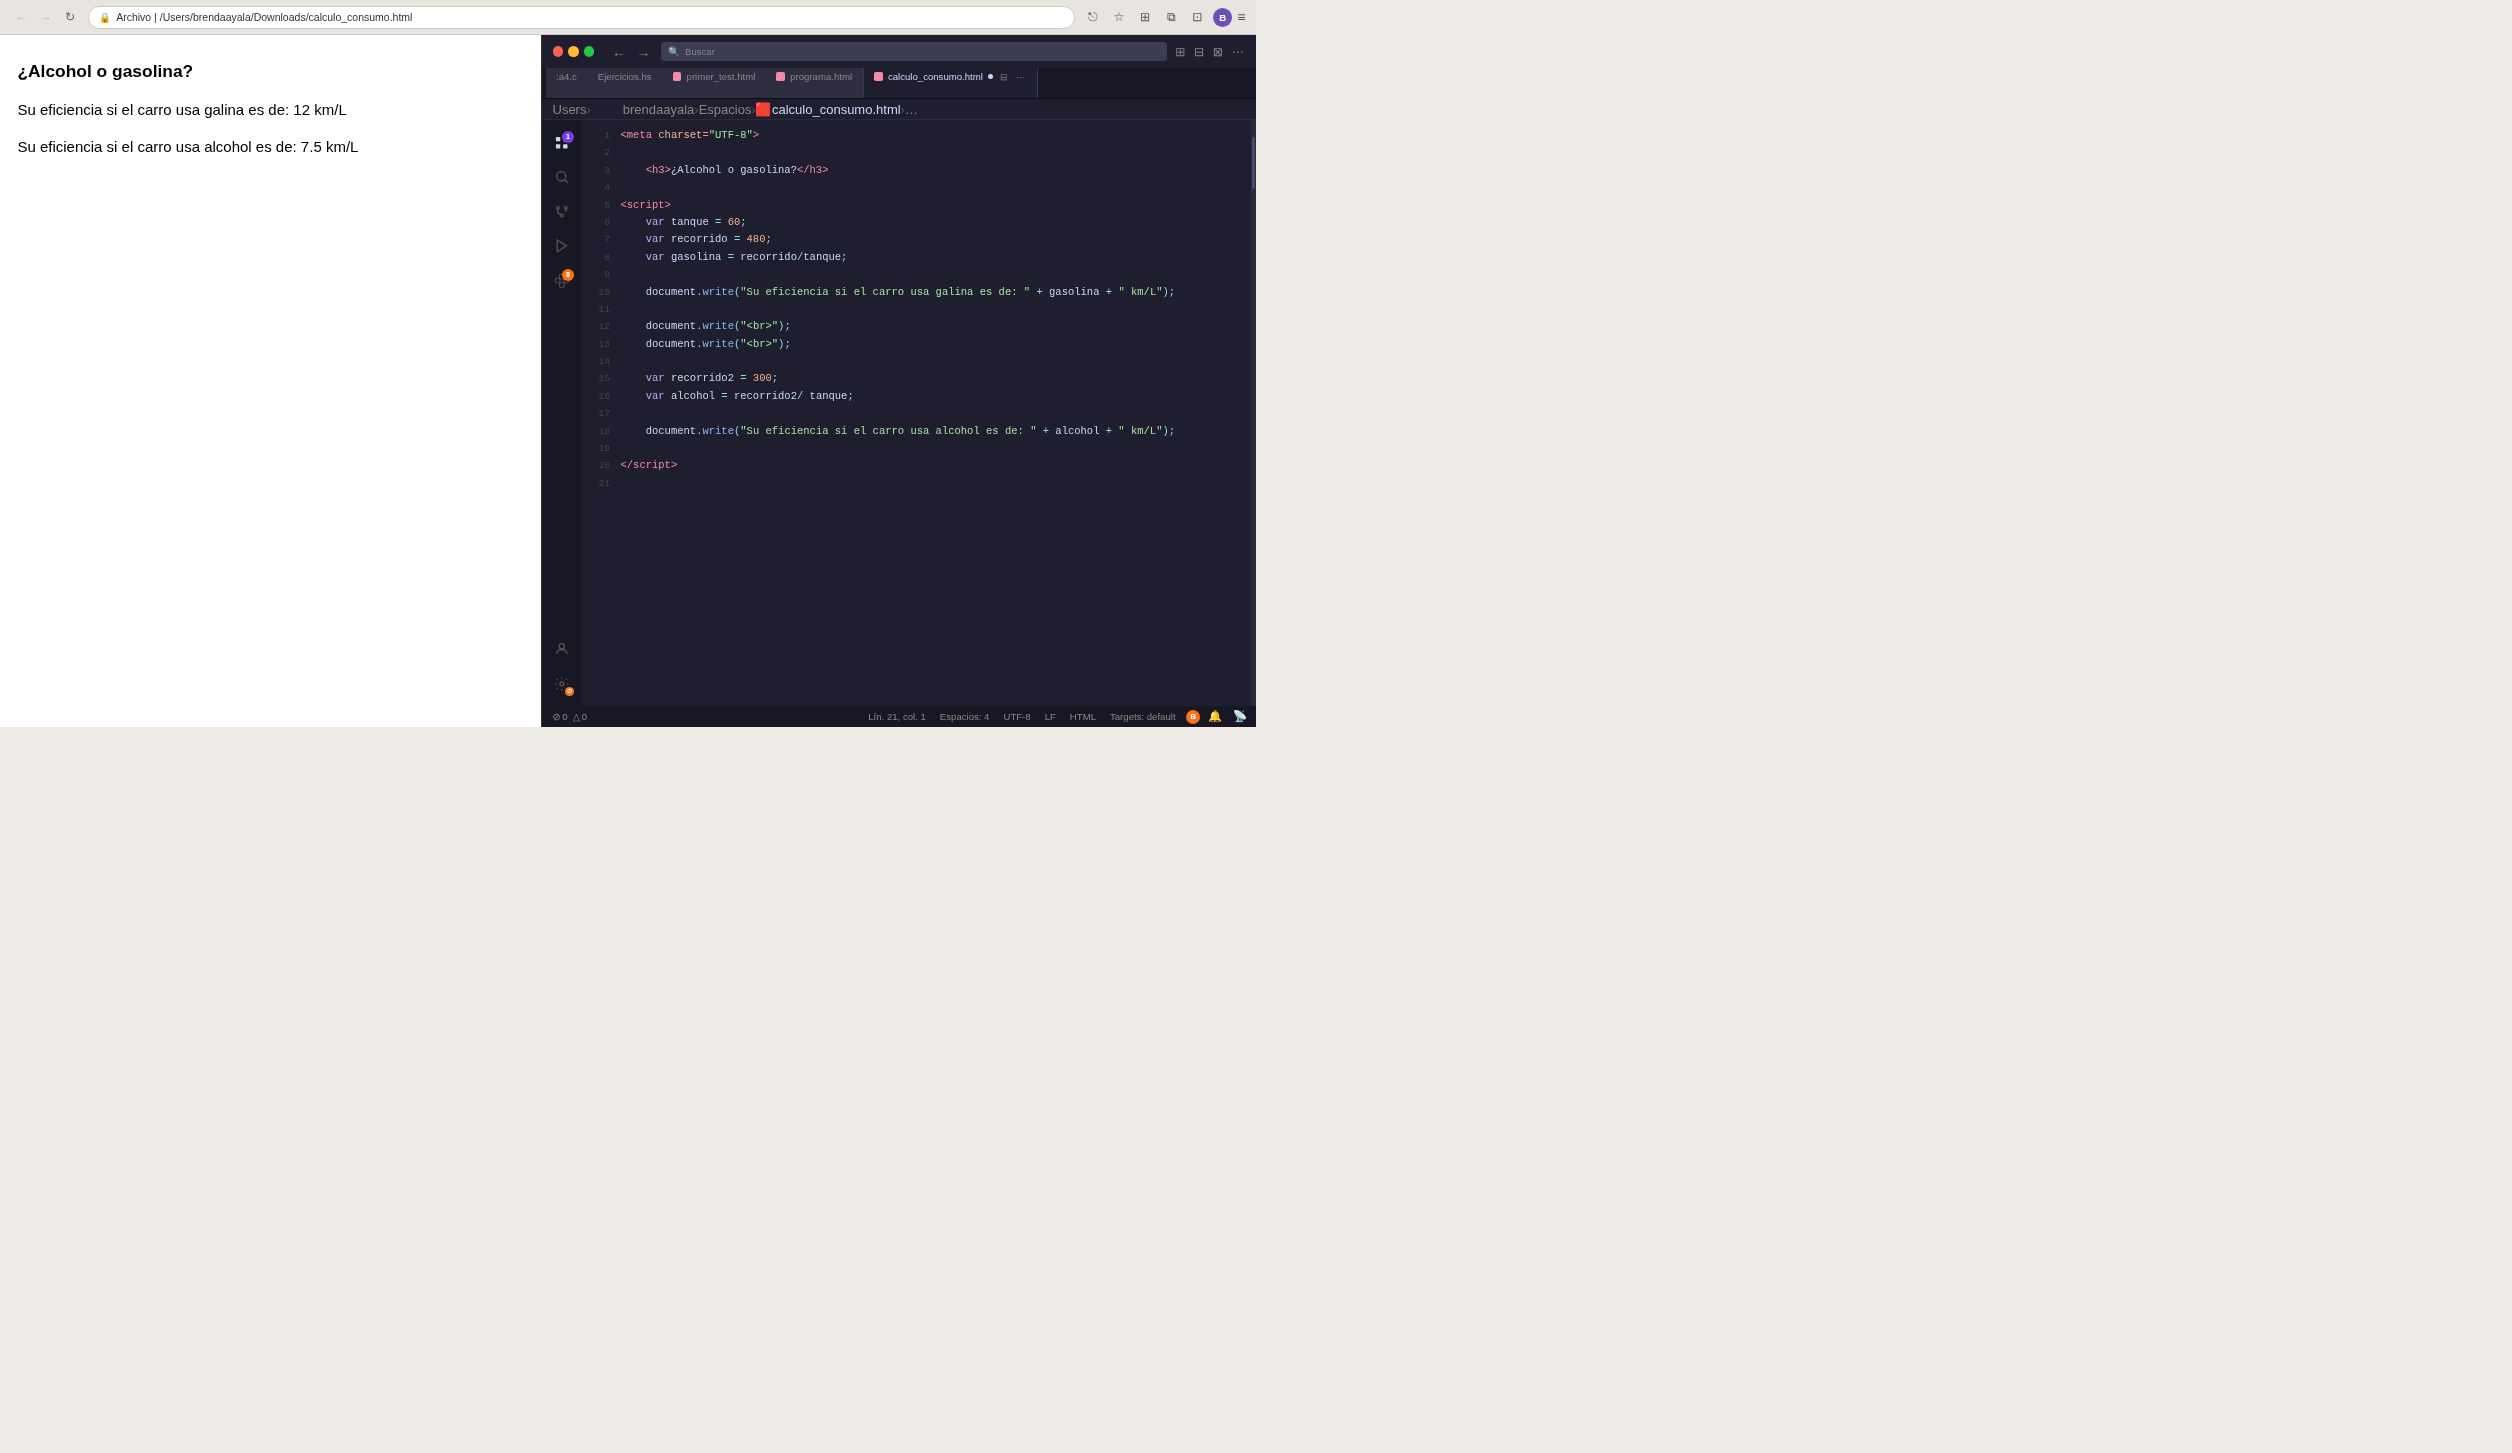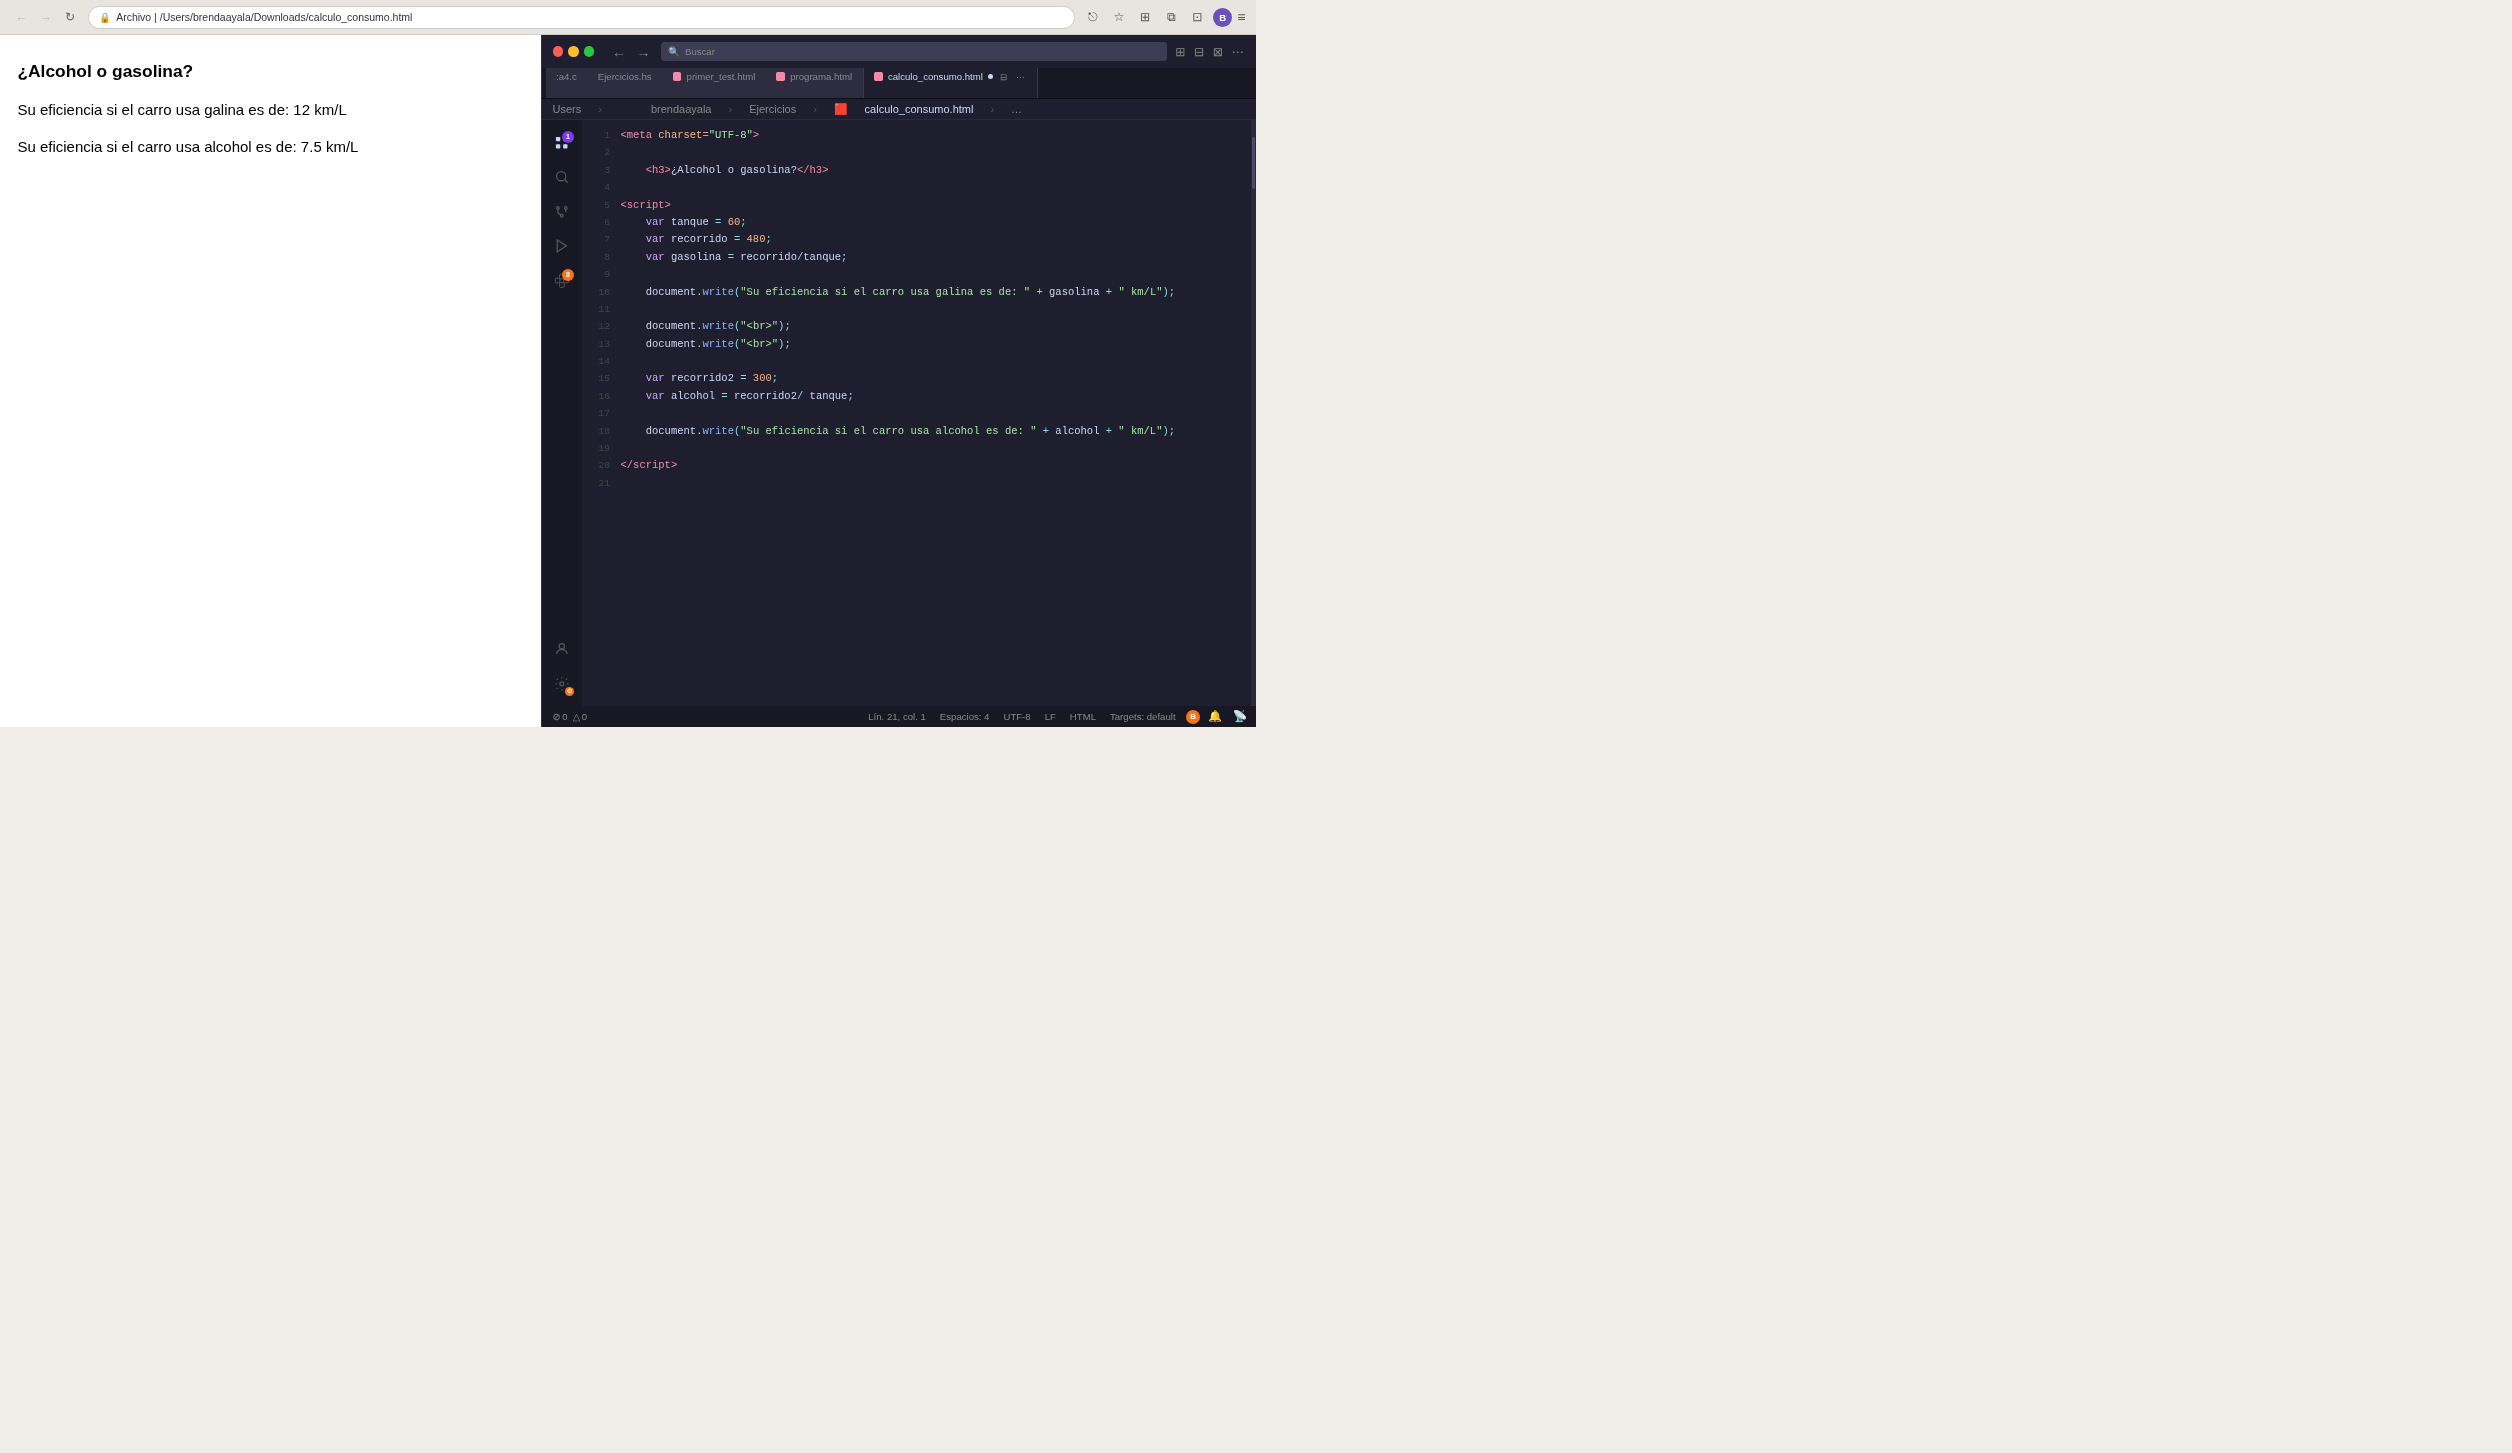--- a/index.html
+++ b/index.html
@@ -238,22 +238,22 @@
       background: #cdd6f4;
     }
 
     
     .vscode-breadcrumb {
       height: 21px;
       background: #1e1e2e;
       display: flex;
       align-items: center;
       padding: 0 10.5px;
-      gap: 17px;
-      font-size: 11px;
+      gap: 0;
+      font-size: 13px;
       color: #888;
       flex-shrink: 0;
       border-bottom: 0.9px solid #2a2a3e;
     }
     .breadcrumb-sep { color: #555; }
     .breadcrumb-file { color: #f38ba8; }
 
     
     .vscode-editor-area {
       display: flex;
@@ -489,21 +489,21 @@
         <button class="titlebar-icon-btn" style="font-size:8.7px; color:#888;">⊟</button>
         <button class="titlebar-icon-btn" style="font-size:8.7px; color:#888;">···</button>
       </div>
     </div>
 
     <div class="vscode-breadcrumb">
       <span style="cursor:pointer;">Users</span>
       <span class="breadcrumb-sep">›</span>
       <span style="cursor:pointer;padding-left:32px;">brendaayala</span>
       <span class="breadcrumb-sep">›</span>
-      <span style="cursor:pointer;">Ejercicios</span>
+      <span style="cursor:pointer;">Espacios</span>
       <span class="breadcrumb-sep">›</span>
       <span class="breadcrumb-file">🟥</span>
       <span style="cursor:pointer; color:#cdd6f4;">calculo_consumo.html</span>
       <span class="breadcrumb-sep">›</span>
       <span style="color:#888;">…</span>
     </div>
 
     <div class="vscode-editor-area">
 
       <div class="vscode-activity-bar">

